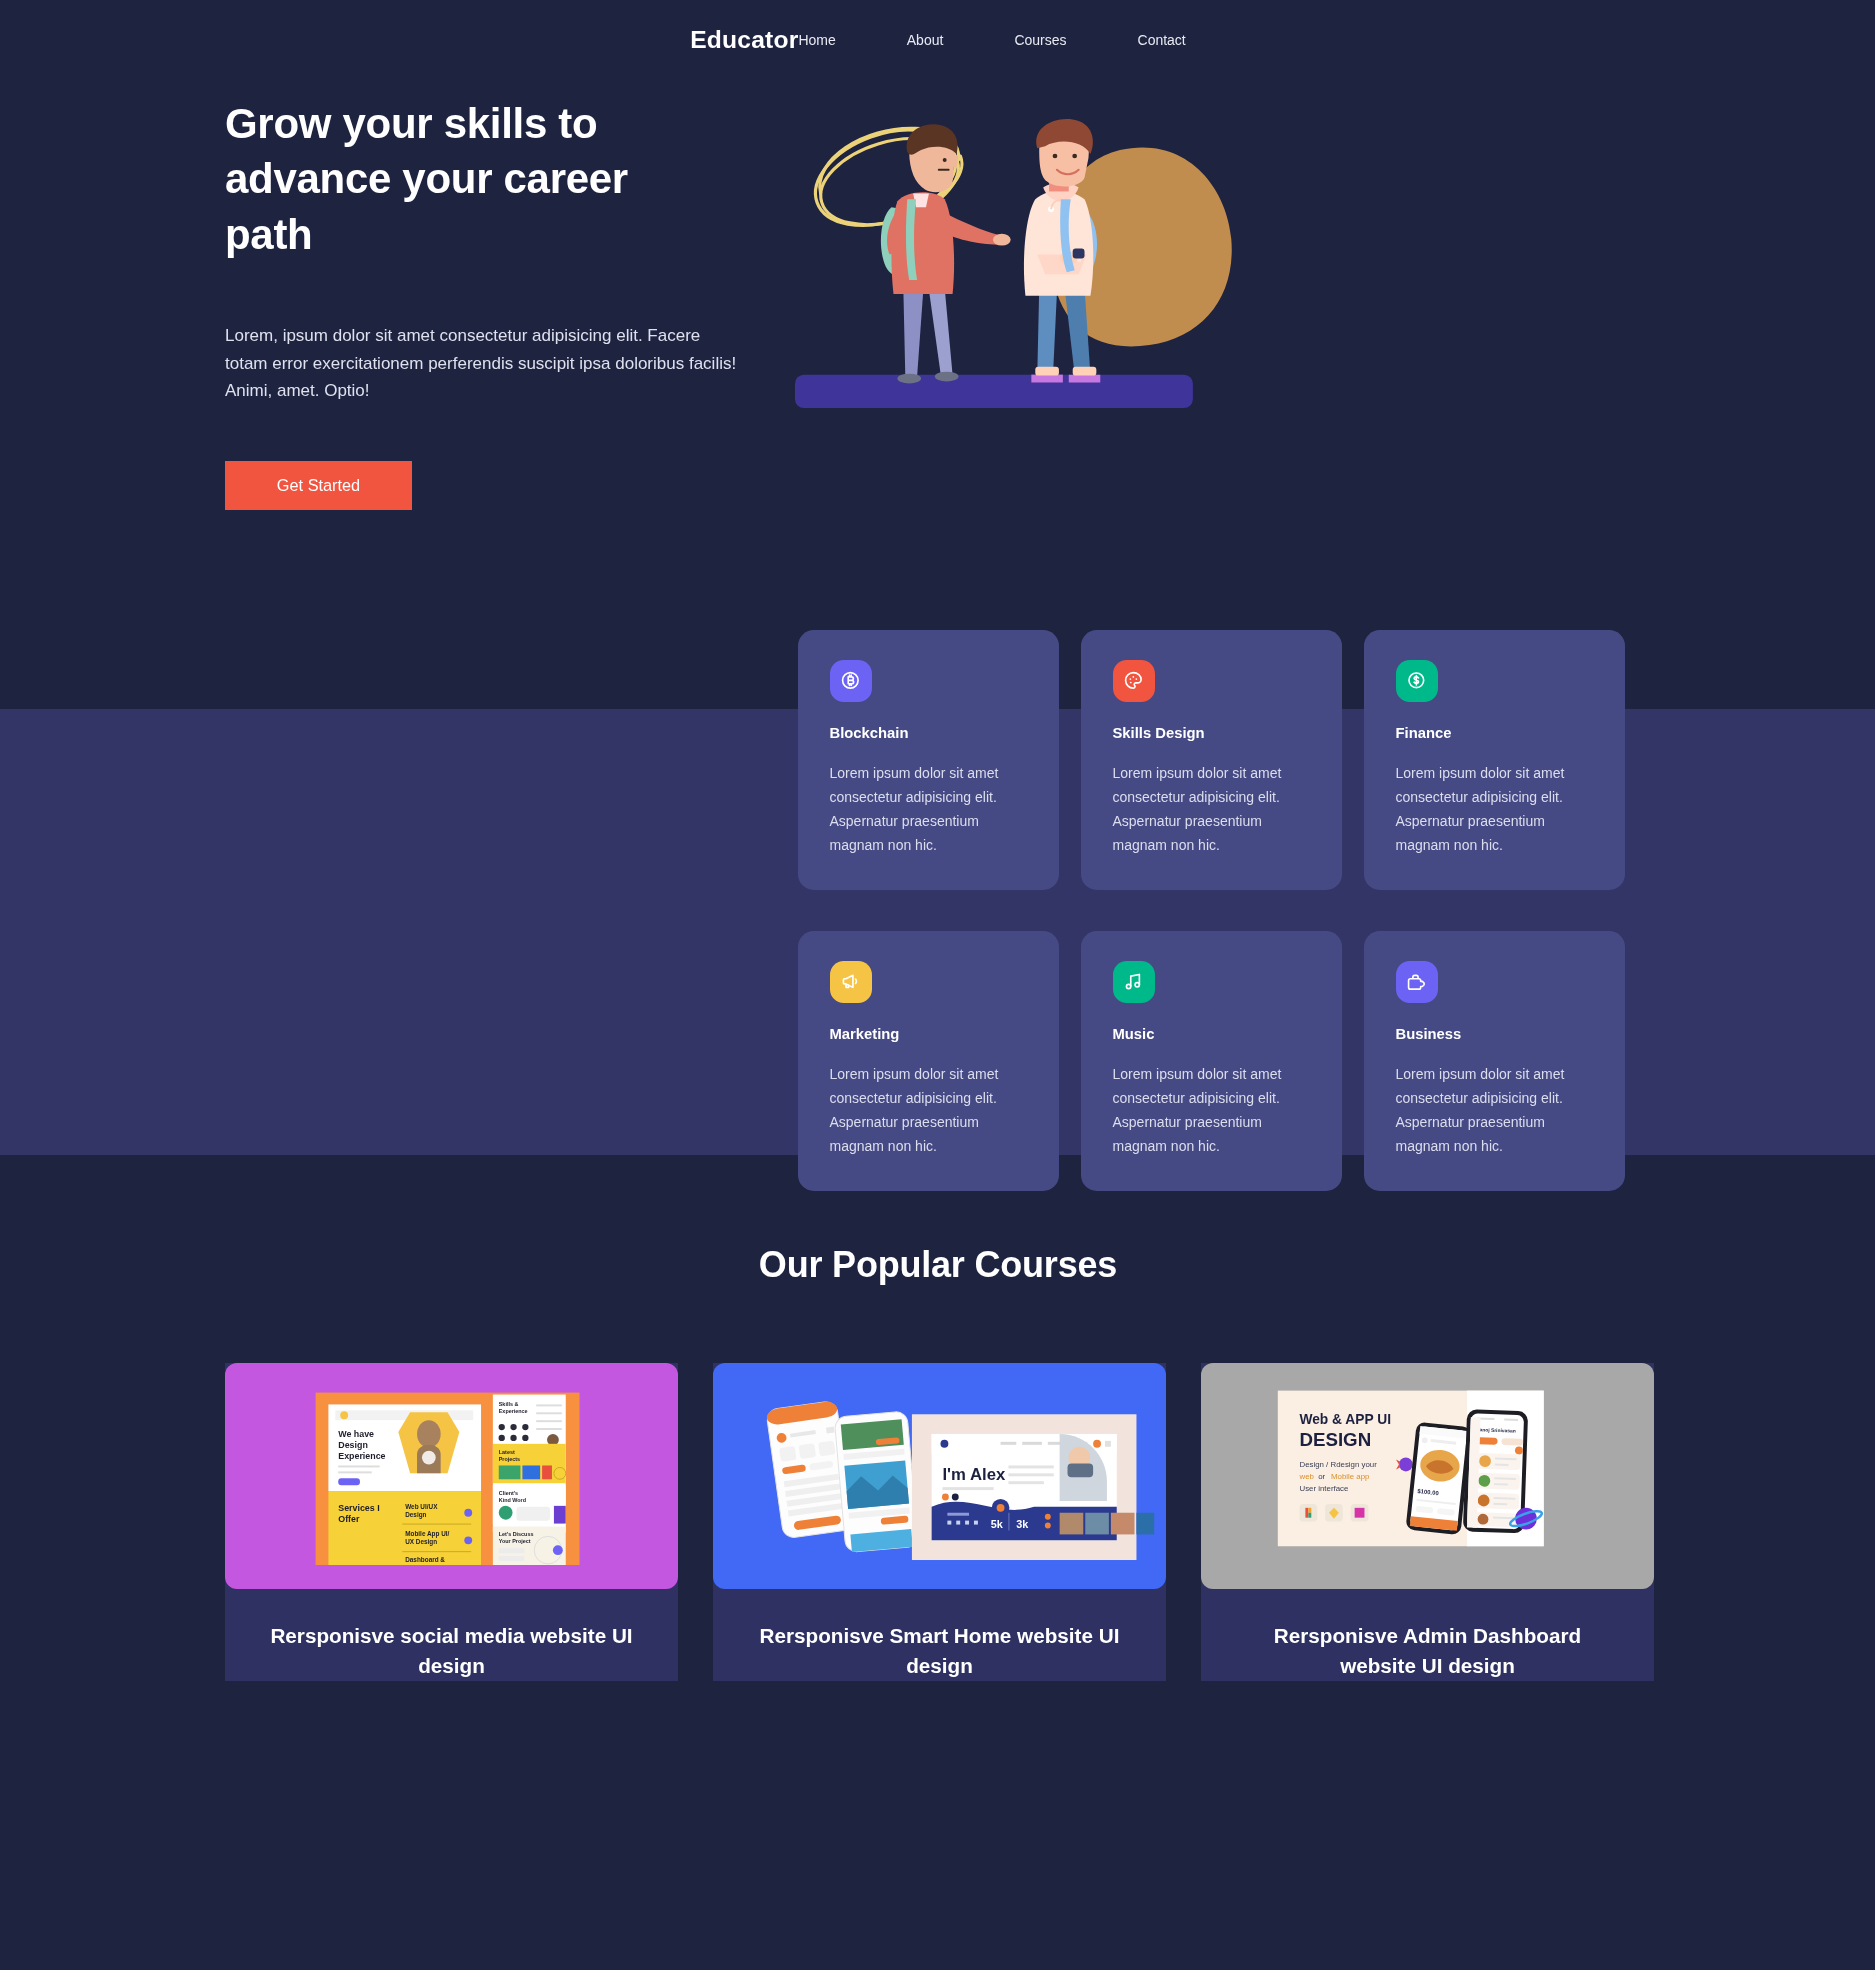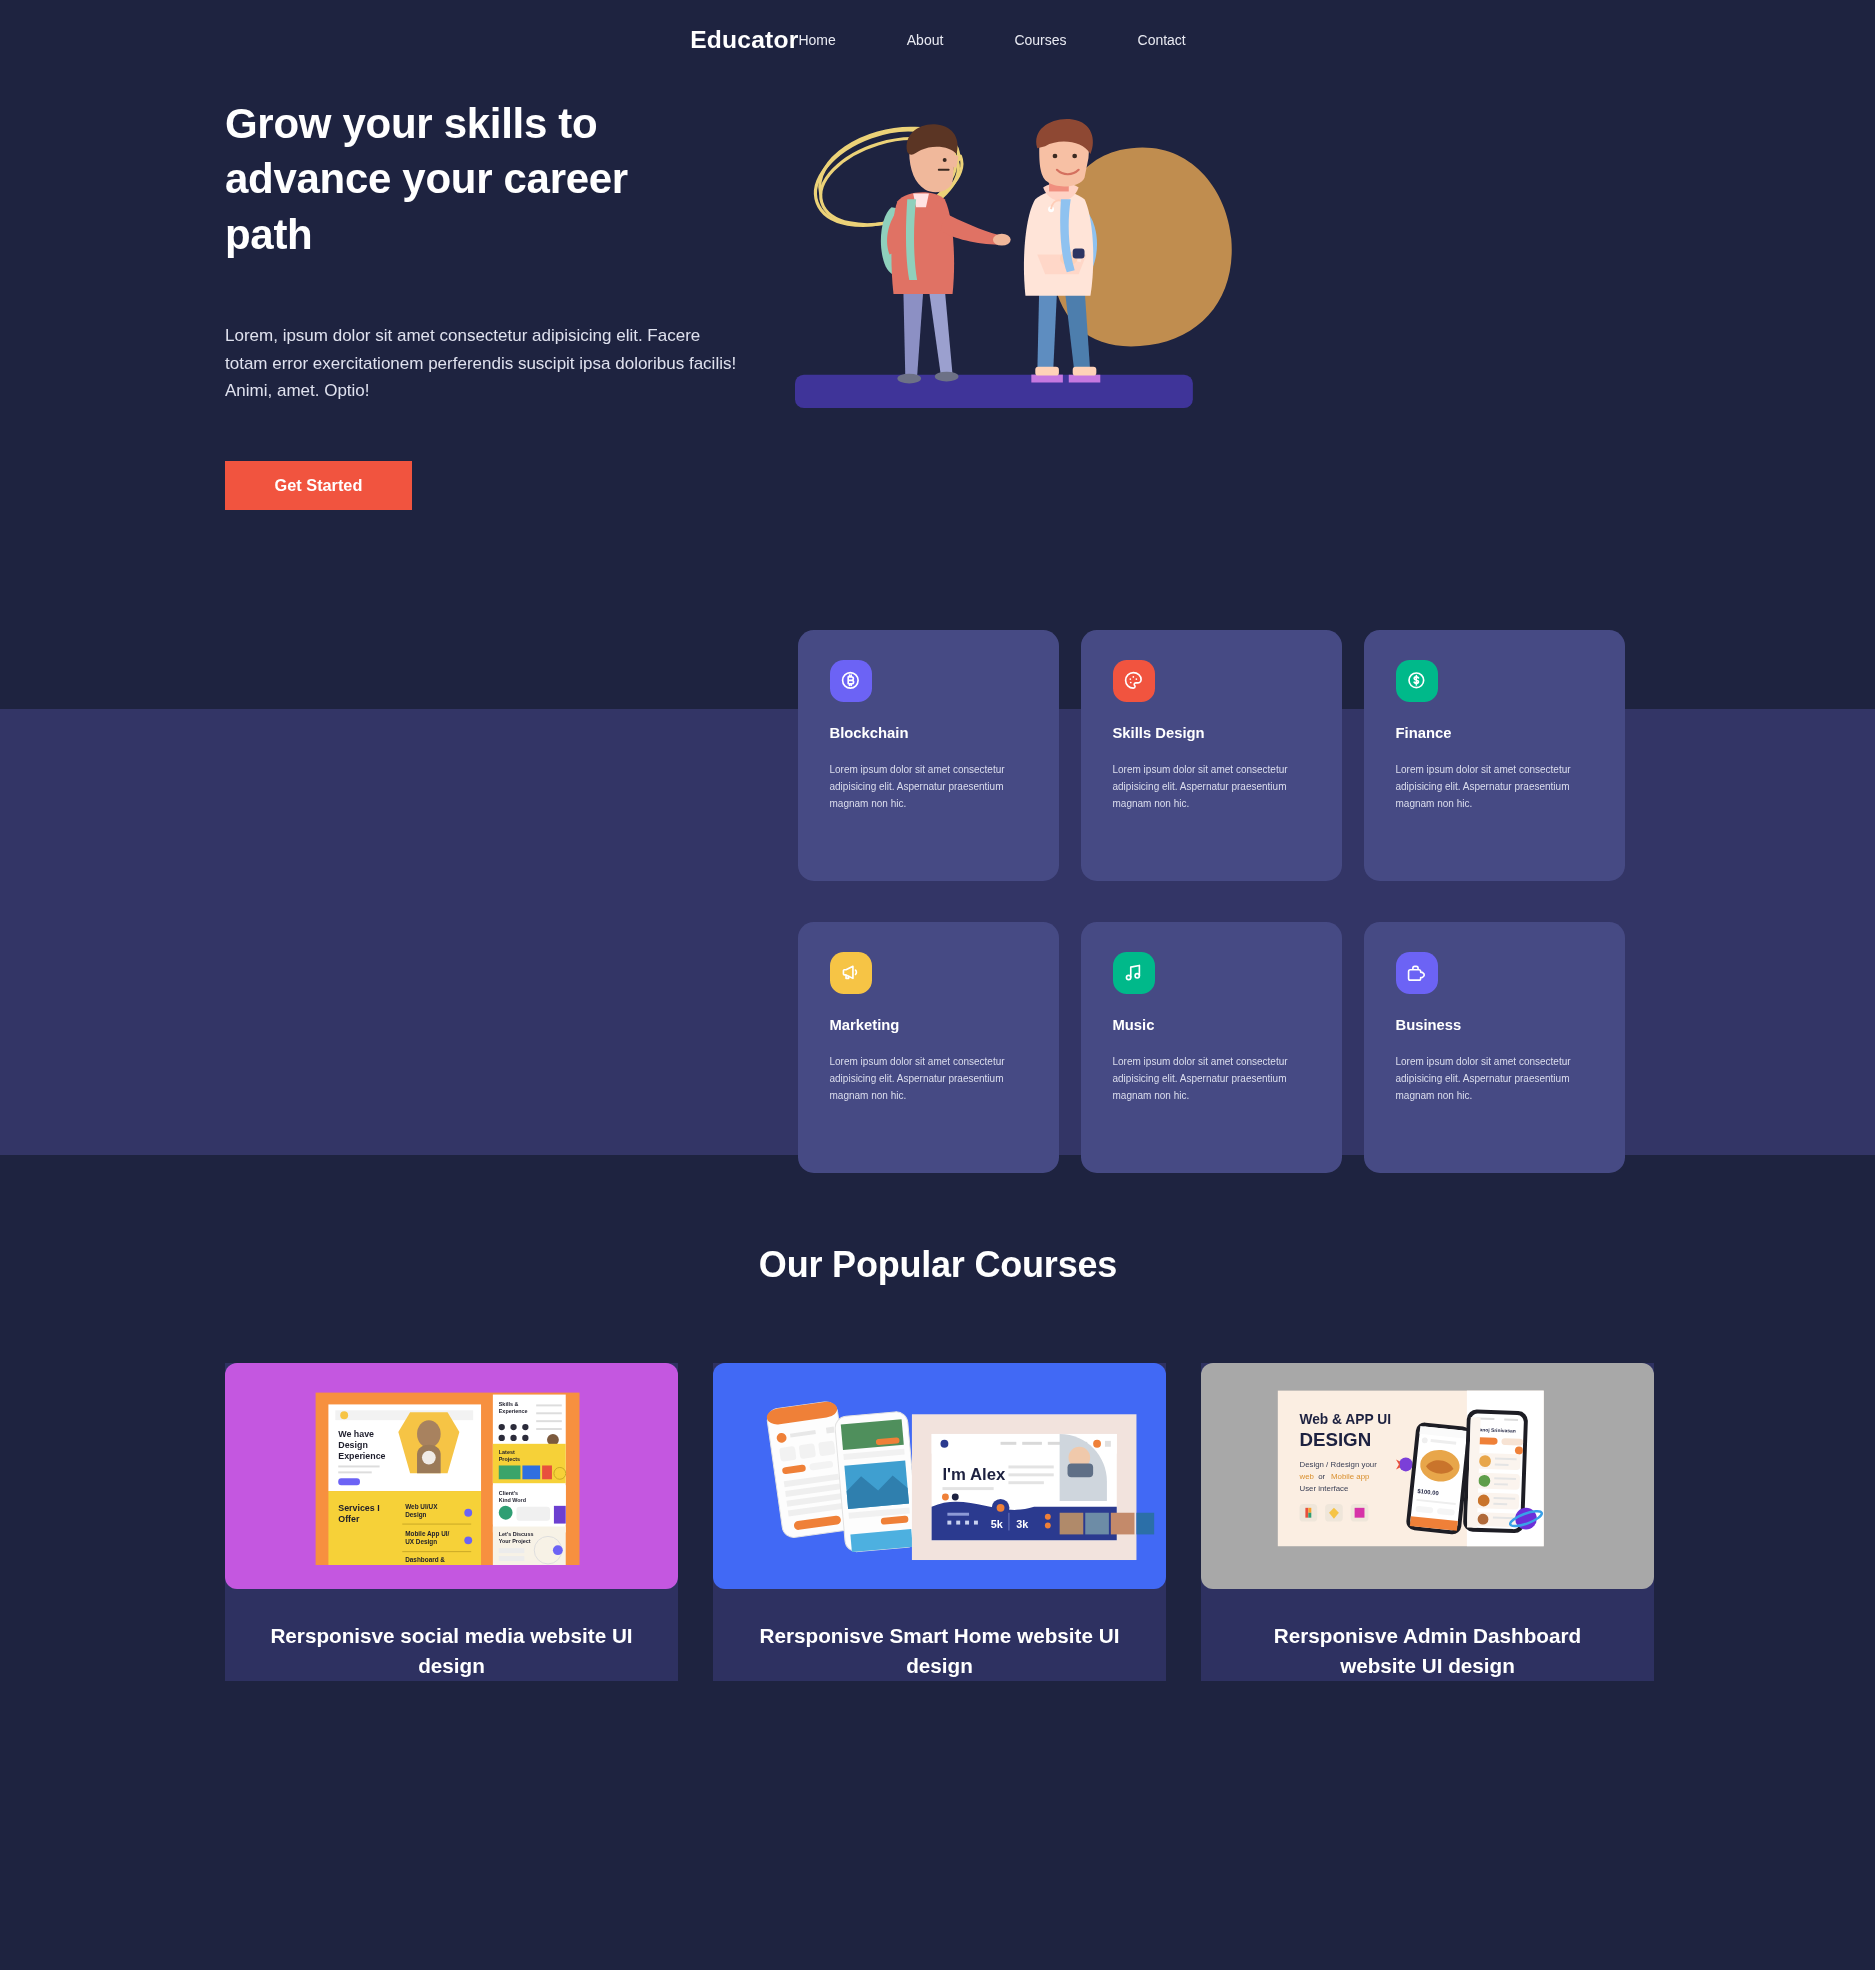--- a/index.html
+++ b/index.html
@@ -32,21 +32,21 @@
     font-size:42px; line-height:1.33; font-weight:bold; letter-spacing:-0.3px;
     color:#fff; max-width:463px;
   }
   .hero-p {
     margin-top:59px; font-size:17px; line-height:1.62; color:#dfe1ee;
     max-width:517px; font-weight:400;
   }
   .btn-primary {
     display:inline-flex; align-items:center; justify-content:center;
     margin-top:56px; background:#f1543f; color:#fff;
-    width:187px; height:49px; font-size:16.3px; border:none; cursor:pointer;font-weight:bold;
+    width:187px; height:49px; font-size:16.3px; border:none; cursor:pointer;
   }
   .hero-right { flex:1; position:relative; height:345px; }
   .hero-art { position:absolute; left:17.7px; top:-39px; }
 
   
   .cat-sec { background:#333566; position:relative; }
   .cat-inner { display:flex; padding:0 225px; position:relative; }
   .cat-left { width:483px; flex:none; padding-top:84px; }
   .cat-h2 { font-size:36px; font-weight:bold; letter-spacing:-0.2px; }
   .cat-p { margin-top:43px; font-size:17px; line-height:1.62; color:#e3e4f0; max-width:497px;}
@@ -63,21 +63,21 @@
   .cat-card {
     background:#464a84; border-radius:15.8px; padding:29.6px 31.5px 33px 31.5px;
     min-height:251px;
   }
   .cat-ico {
     width:42px; height:42px; border-radius:13.8px;
     display:flex; align-items:center; justify-content:center;
   }
   .cat-ico svg { width:20.7px; height:20.7px; }
   .cat-name { margin-top:23.6px; font-size:14.8px; font-weight:bold; color:#fff; }
-  .cat-desc { margin-top:19.7px; font-size:10px; line-height:1.72; color:#dcdeee; }
+  .cat-desc { margin-top:19.7px; font-size:14px; line-height:1.72; color:#dcdeee; }
 
   
   .courses-sec { background:#1e2340; padding-top:89px; }
   .courses-h2 { text-align:center; font-size:36px; font-weight:bold; letter-spacing:-0.2px; }
   .courses-grid {
     display:grid; grid-template-columns:repeat(3, 453px); gap:35px;
     padding:0 225px; margin-top:77px;
   }
   .course-card { background:#2e3161; overflow:hidden; }
   .course-thumb { height:226px; position:relative; overflow:hidden;border-radius:12px; }

